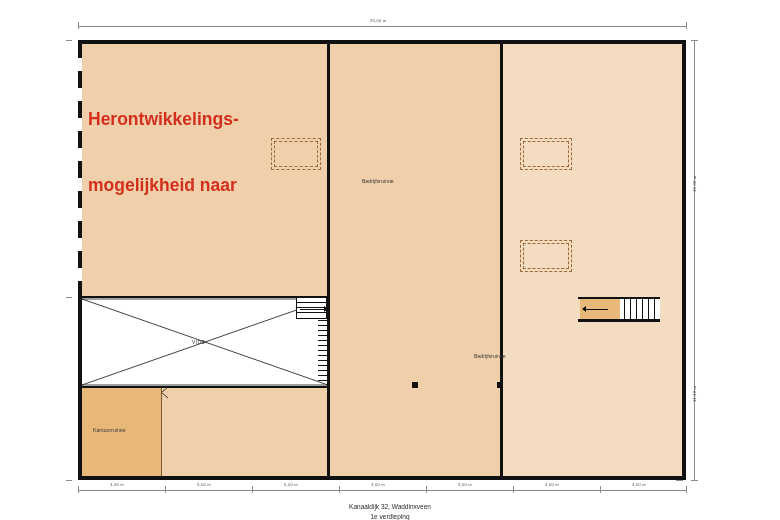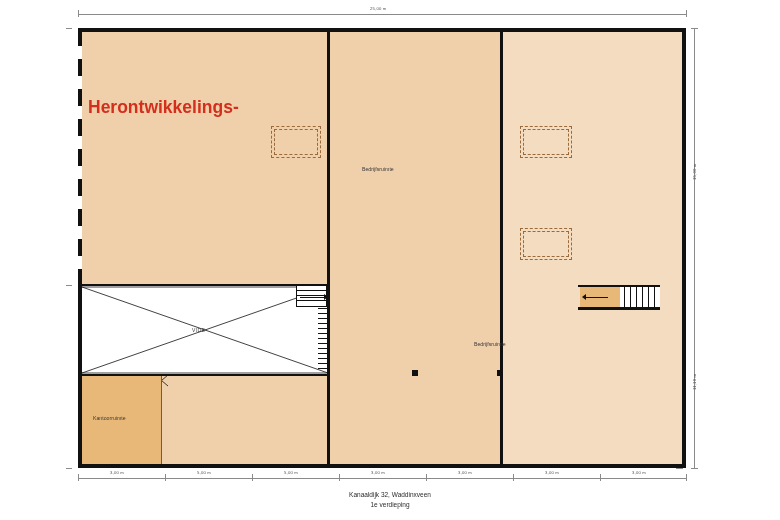--- a/index.html
+++ b/index.html
@@ -9,21 +9,21 @@
   }
   body {
     width: 780px;
     height: 520px;
     font-family: "Liberation Sans", sans-serif;
     position: relative;
     overflow: hidden;
   }
   #plan {
     position: absolute;
-    left: 0; top: 0;
+    left: 0; top: 12px;
     width: 780px;
     height: 508px;
   }
 
   
   .dim-line {
     position: absolute;
     background: #8a8a8a;
   }
   .dim-h { height: 1px; }
@@ -293,18 +293,19 @@
   </div>
 
   <div class="pillar" style="left:412px; top:370px; width:6px; height:6px;"></div>
   <div class="pillar" style="left:497px; top:370px; width:6px; height:6px;"></div>
 
   <div class="room-label" style="left:362px; top:166px;">Bedrijfsruimte</div>
   <div class="room-label" style="left:474px; top:341px;">Bedrijfsruimte</div>
 
   <div class="headline">
     <div>Herontwikkelings-</div>
+    <div>mogelijkheid naar</div>
   </div>
 
   <div class="caption" style="left:0; top:490px;">Kanaaldijk 32, Waddinxveen</div>
   <div class="caption" style="left:0; top:500px;">1e verdieping</div>
 
 </div>
 
 </body></html>

